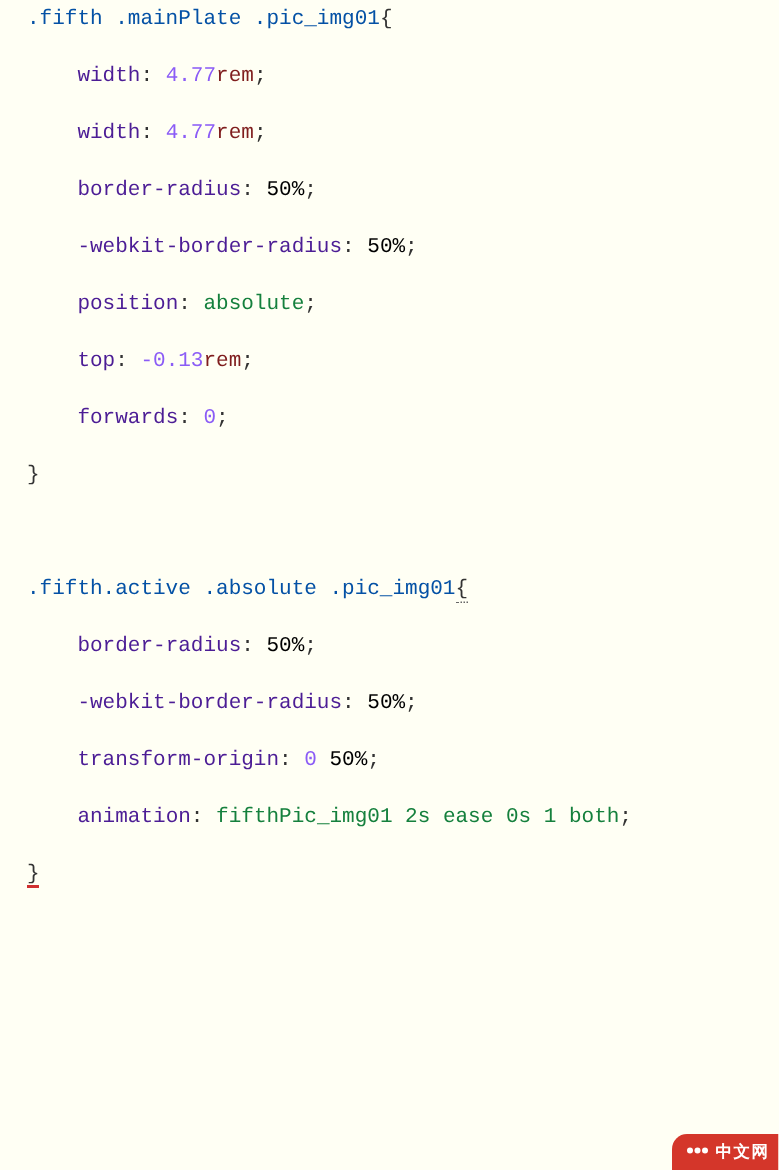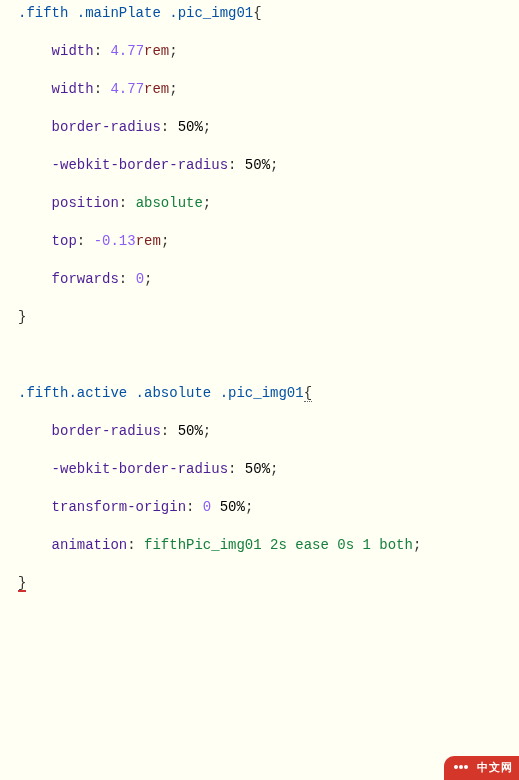--- a/index.html
+++ b/index.html
@@ -30,21 +30,21 @@
   .unit { color: #7f1d1d; }
   .brace { color: #333; }
   .underline { border-bottom: 1px dotted #666; }
   .error-underline { border-bottom: 2px solid #d03030; display:inline-block; line-height:14px;}
   .watermark {
     position: absolute;
     right: 0;
     bottom: 0;
     background: #d4362a;
     color: #fff;
-    font-family: Liberation Mono, monospace;
+    font-family: Liberation Sans, sans-serif;
     font-size: 11px;
     font-weight: bold;
     padding: 3px 6px 2px 10px;
     border-top-left-radius: 10px;
     letter-spacing: 1px;
   }
   .watermark .dot { display:inline-block;width:4px;height:4px;background:#fff;border-radius:50%;margin:0 1px 2px 0;}
   .scrolltrack {
     position:absolute; right:1px; top:0; width:11px; height:100%;
     background:#f4f4ea;

